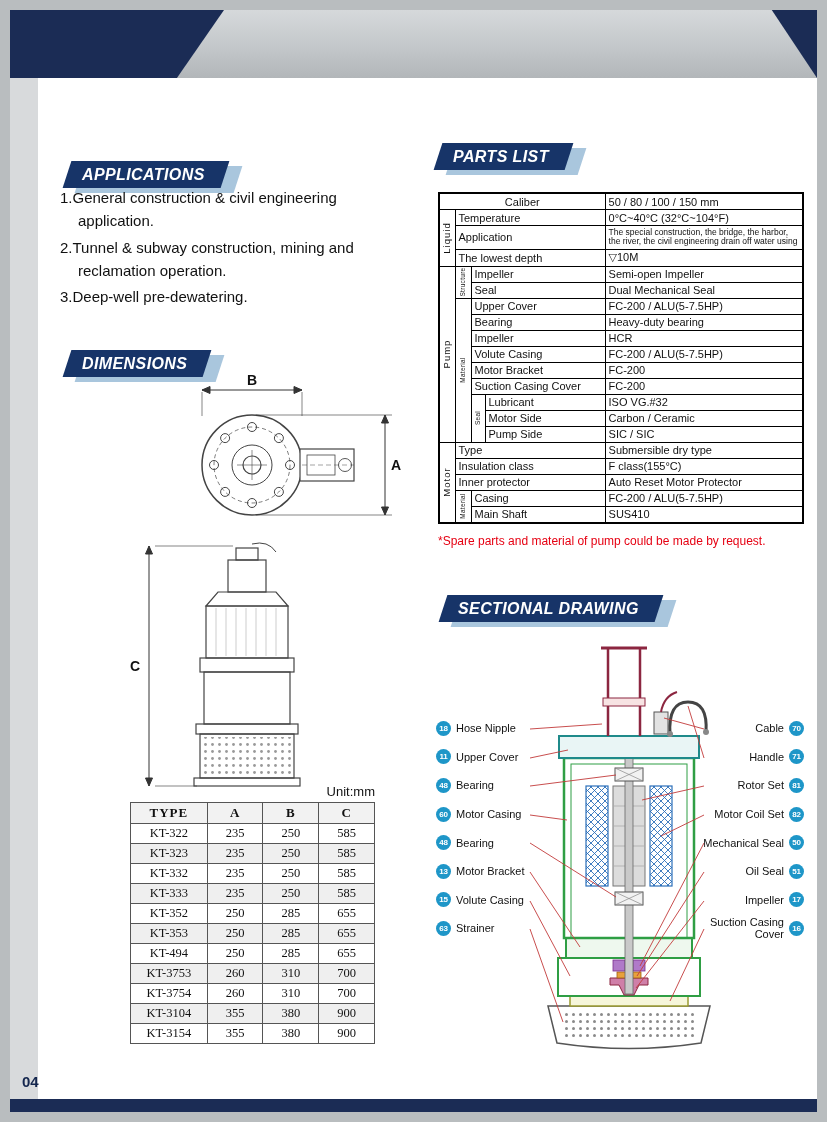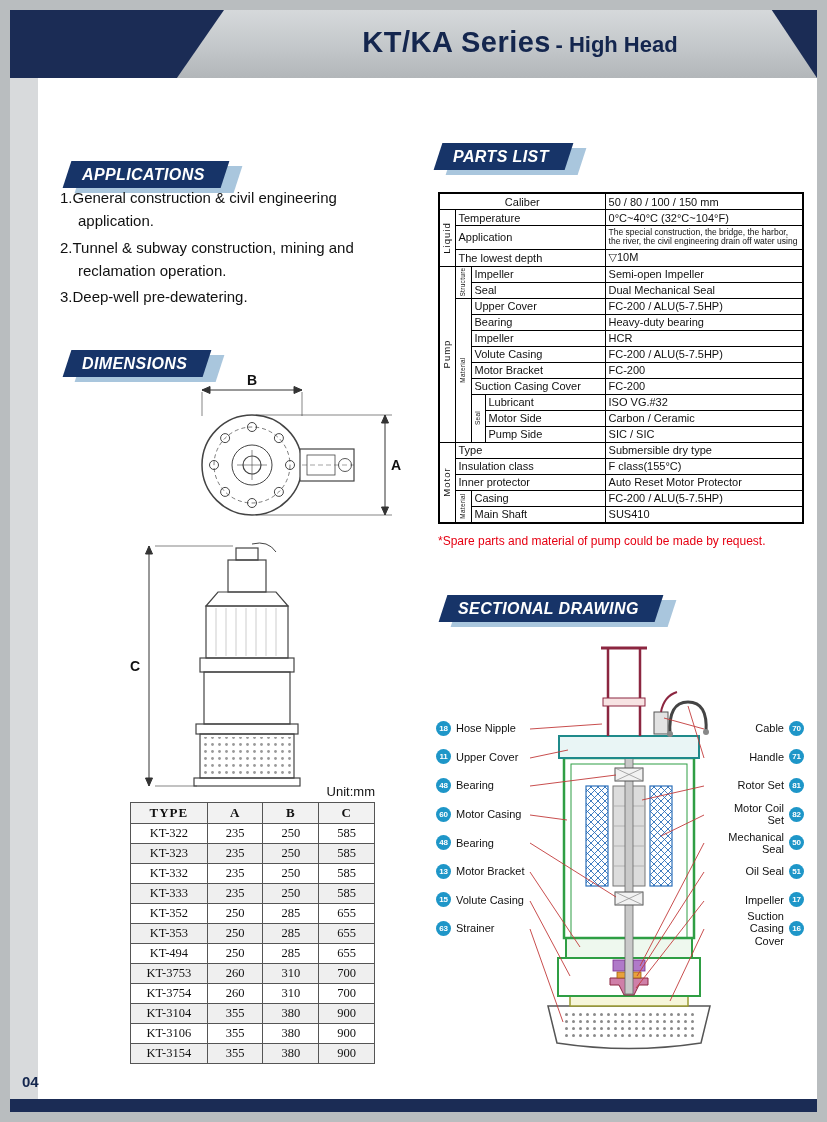--- a/index.html
+++ b/index.html
@@ -83,38 +83,34 @@
   .dim-table col.c-type { width:77px; }
   .dim-table col.c-num  { width:56px; }
 
   
   .sectional-area { position:absolute; left:420px; top:630px; width:378px; height:424px; }
   .sectional-svg  { position:absolute; inset:0; }
   .callouts { position:absolute; top:74px; }
   .callouts-left  { left:6px;  width:120px; }
   .callouts-right { right:4px; width:104px; }
   .callout-row { height:28.6px; display:flex; align-items:center; gap:5px; }
-  .callout-row.right { justify-content:flex-end; text-align:right;margin-left:20px; }
+  .callout-row.right { justify-content:flex-end; text-align:right; }
   .callout-num { flex:0 0 15px; width:15px; height:15px; border-radius:50%;
     background:var(--badge-blue,#1e96c8); color:#fff; font-size:8px; font-weight:bold;
     display:inline-flex; align-items:center; justify-content:center; letter-spacing:-0.3px; }
   .callout-label { font-size:11px; line-height:1.1; }
 </style>
 </head>
 <body>
 
 <div class="sheet">
 
   <div class="header-band"></div>
   <div class="corner-left"></div>
   <div class="corner-right"></div>
-  <div class="title">
-    <span class="main">KT/KA Series</span>
-    <span class="sub">- High Head</span>
-  </div>
 
   <div class="left-strip"></div>
   <div class="bottom-bar"></div>
   <div class="page-number">04</div>
 
   <div class="banner" id="banner-applications">
     <span class="banner-text">APPLICATIONS</span>
   </div>
   <div class="app-list">
     <div class="app-item">1.General construction &amp; civil engineering application.</div>
@@ -388,26 +384,20 @@
         <td>310</td>
         <td>700</td>
       </tr>
         <tr>
         <td>KT-3104</td>
         <td>355</td>
         <td>380</td>
         <td>900</td>
       </tr>
         <tr>
-        <td>KT-3106</td>
-        <td>355</td>
-        <td>380</td>
-        <td>900</td>
-      </tr>
-        <tr>
         <td>KT-3154</td>
         <td>355</td>
         <td>380</td>
         <td>900</td>
       </tr>
     </tbody>
   </table>
 
   <div class="banner" id="banner-sectional">
     <span class="banner-text">SECTIONAL DRAWING</span>

